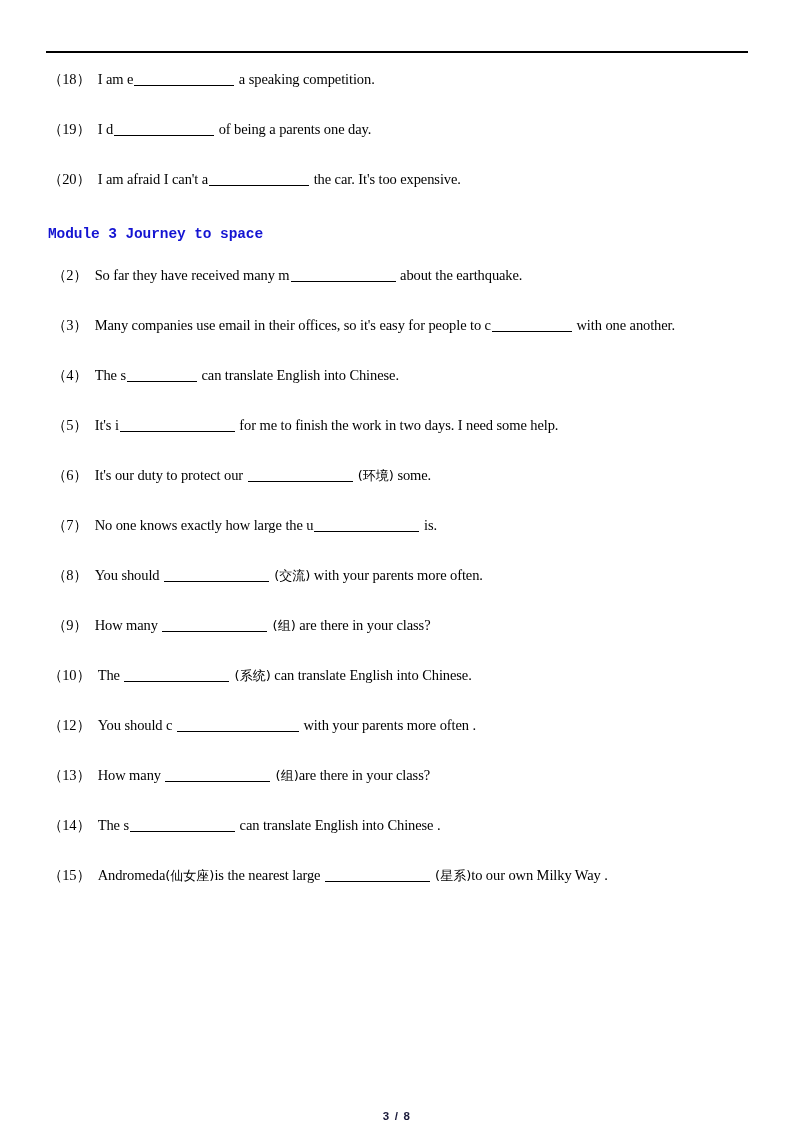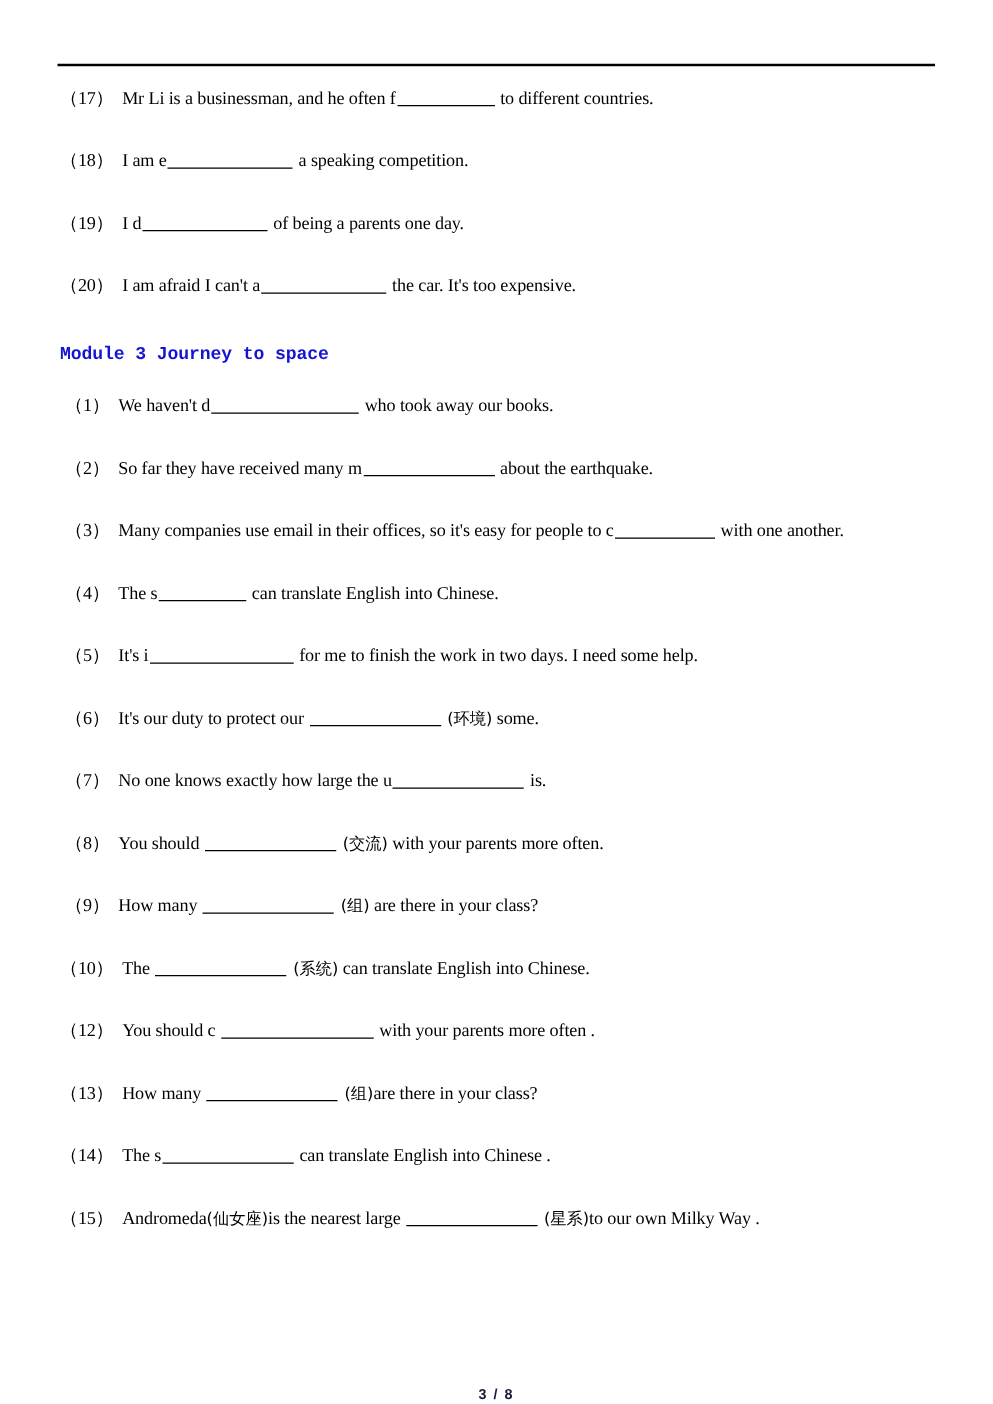--- a/index.html
+++ b/index.html
@@ -106,35 +106,29 @@
 </style>
 </head>
 <body>
 
 <div class="page">
 
   <div class="top-rule"></div>
 
   <div class="content">
       <div class="q-row">
-        <span class="q-line"><span class="q-num wide">（17）</span><span class="q-gap"></span><span class="q-text">Mr Li is a businessman, and he often f</span><span class="blank" style="width: 78px;"></span><span class="q-text"> to different countries.</span></span>
-      </div>
-      <div class="q-row">
         <span class="q-line"><span class="q-num wide">（18）</span><span class="q-gap"></span><span class="q-text">I am e</span><span class="blank" style="width: 100px;"></span><span class="q-text"> a speaking competition.</span></span>
       </div>
       <div class="q-row">
         <span class="q-line"><span class="q-num wide">（19）</span><span class="q-gap"></span><span class="q-text">I d</span><span class="blank" style="width: 100px;"></span><span class="q-text"> of being a parents one day.</span></span>
       </div>
       <div class="q-row">
         <span class="q-line"><span class="q-num wide">（20）</span><span class="q-gap"></span><span class="q-text">I am afraid I can't a</span><span class="blank" style="width: 100px;"></span><span class="q-text"> the car. It's too expensive.</span></span>
       </div>
       <div class="module-head"><span class="mh-text">Module 3 Journey to space</span></div>
-      <div class="q-row">
-        <span class="q-line"><span class="q-num narrow">（1）</span><span class="q-gap"></span><span class="q-text">We haven't d</span><span class="blank" style="width: 118px;"></span><span class="q-text"> who took away our books.</span></span>
-      </div>
       <div class="q-row">
         <span class="q-line"><span class="q-num narrow">（2）</span><span class="q-gap"></span><span class="q-text">So far they have received many m</span><span class="blank" style="width: 105px;"></span><span class="q-text"> about the earthquake.</span></span>
       </div>
       <div class="q-row">
         <span class="q-line"><span class="q-num narrow">（3）</span><span class="q-gap"></span><span class="q-text">Many companies use email in their offices, so it's easy for people to c</span><span class="blank" style="width: 80px;"></span><span class="q-text"> with one another.</span></span>
       </div>
       <div class="q-row">
         <span class="q-line"><span class="q-num narrow">（4）</span><span class="q-gap"></span><span class="q-text">The s</span><span class="blank" style="width: 70px;"></span><span class="q-text"> can translate English into Chinese.</span></span>
       </div>
       <div class="q-row">

